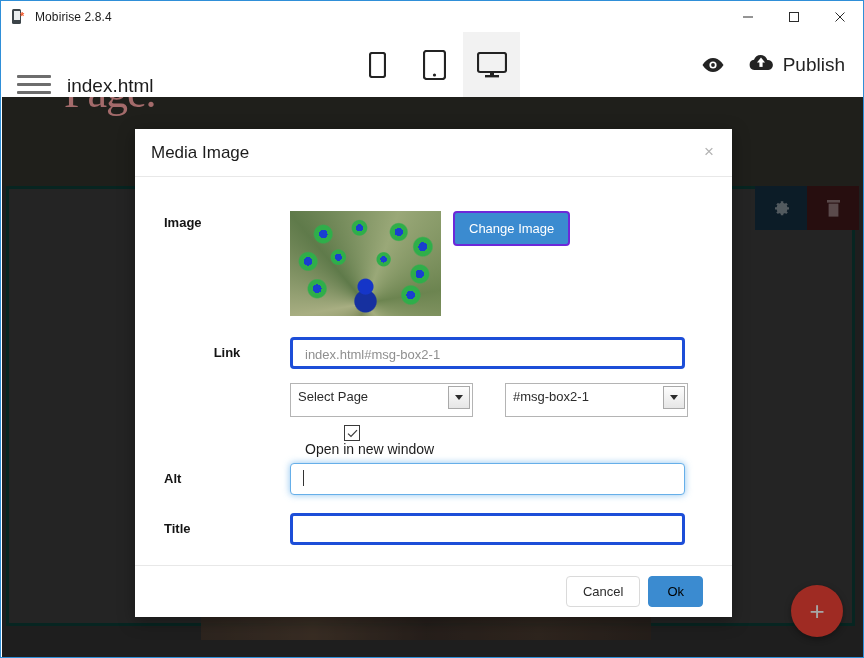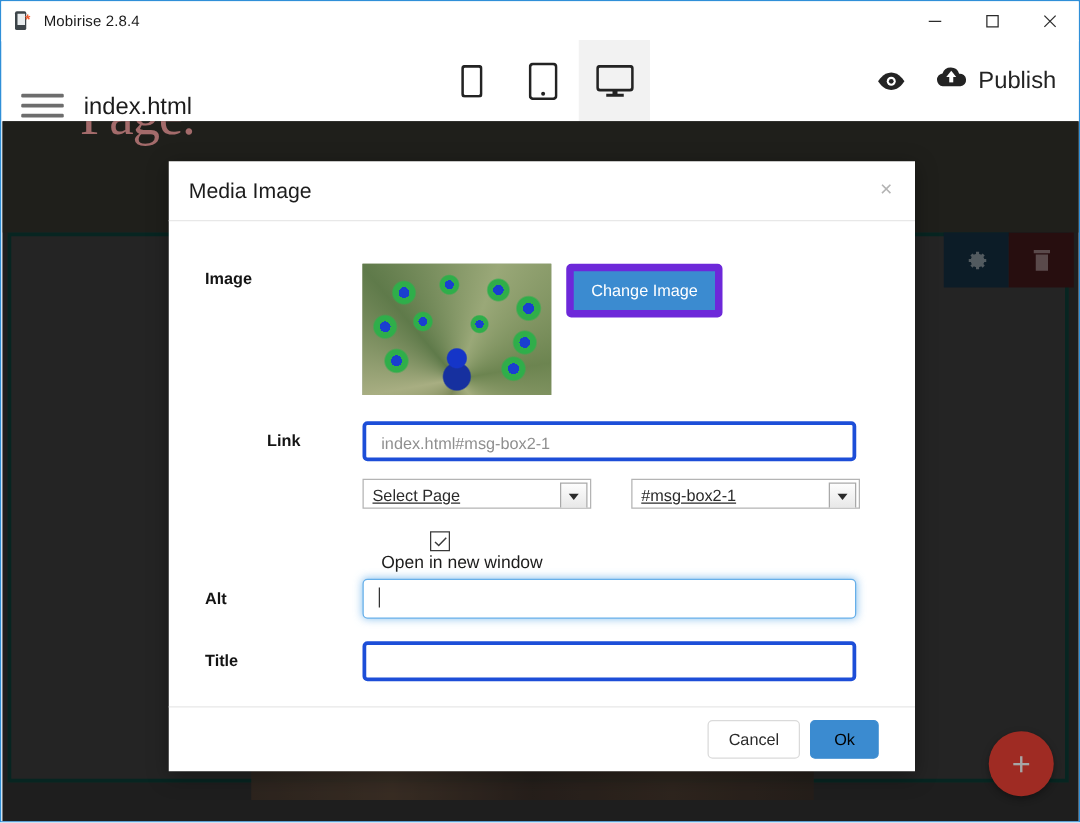--- a/index.html
+++ b/index.html
@@ -167,40 +167,40 @@
       radial-gradient(circle at 62% 46%, #1a3fd0 0 3%, #2fae4a 3% 6%, transparent 7%),
       radial-gradient(circle at 86% 60%, #1a3fd0 0 3%, #2fae4a 3% 6%, transparent 7%),
       radial-gradient(circle at 18% 74%, #1a3fd0 0 3%, #2fae4a 3% 6%, transparent 7%),
       radial-gradient(circle at 80% 80%, #1a3fd0 0 3%, #2fae4a 3% 6%, transparent 7%),
       radial-gradient(circle at 50% 86%, #16309f 0 9%, transparent 10%),
       conic-gradient(from 200deg at 50% 88%, #7e8a5a, #a8ae82, #5f7a4a, #9aa878, #6c8450, #a4ad7e, #7e8a5a),
       #6e7f52;
   }
   .btn-change{
     margin-left:12px;
-    background:#3b8bd0;color:#ffffff;border:6px solid #6d28d9;
+    background:#3b8bd0;color:#ffffff;border:2px solid #6d28d9;
     border-radius:4px;font-size:13px;
     padding:9px 14px;line-height:1;
   }
   .r-link{top:160px;}
   .r-link .lbl{padding-top:8px;text-align:center;}
   .inp{
     box-sizing:border-box;
     height:32px;border:3px solid #1d4ed8;border-radius:4px;
     background:#fff;font-size:13px;color:#8f8f8f;
     padding:0 12px;line-height:30px;
   }
   .inp-link{width:395px;}
   .r-selects{top:206px;}
   .selwrap{
-    position:relative;box-sizing:border-box;height:24px;
+    position:relative;box-sizing:border-box;height:34px;
     border:1px solid #b4b4b4;background:#fff;
     font-size:13px;color:#2b2b2b;
     padding:0 26px 0 7px;line-height:25px;
-    overflow:hidden;white-space:nowrap;text-decoration:underline;
+    overflow:hidden;white-space:nowrap;
   }
   .sel-page{width:183px;}
   .sel-anchor{width:183px;margin-left:32px;}
   .selarrow{
     position:absolute;right:2px;top:2px;width:20px;height:21px;
     background:linear-gradient(#fdfdfd,#e6e6e6);
     border:1px solid #a9a9a9;
     display:flex;align-items:center;justify-content:center;
   }
   .selarrow i{

